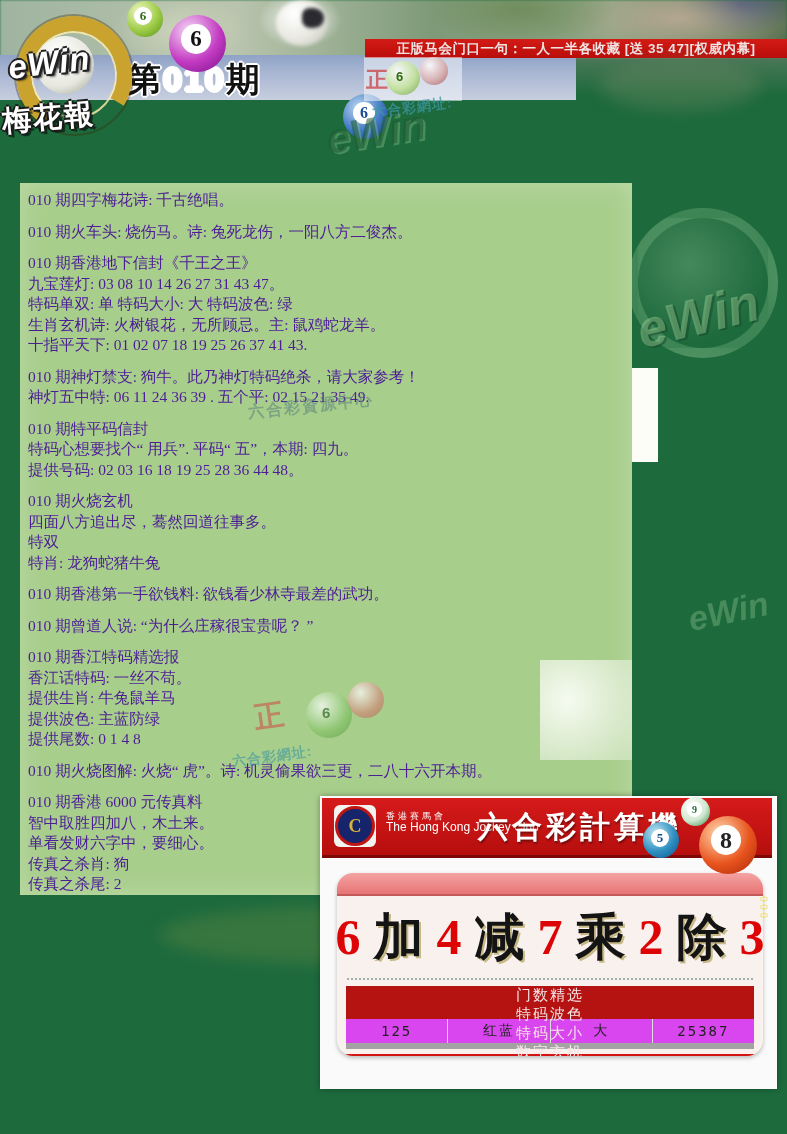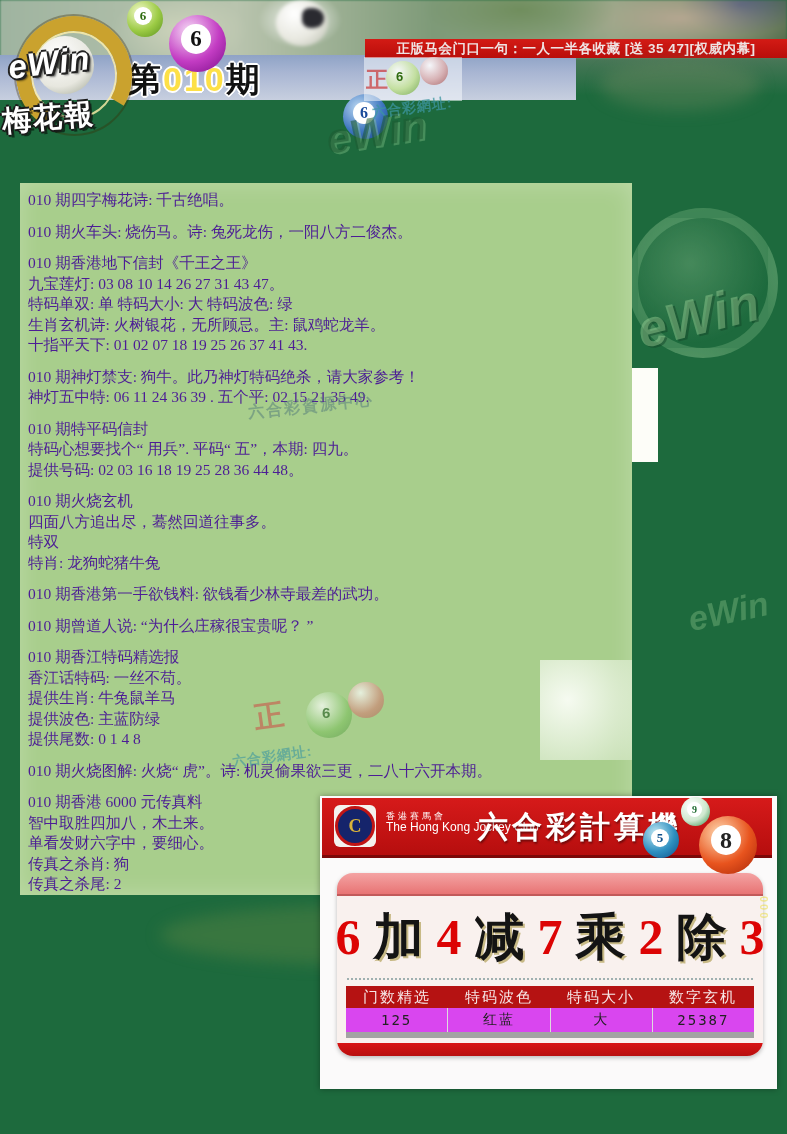--- a/index.html
+++ b/index.html
@@ -22,21 +22,21 @@
     background:#2a2a30;border-radius:40% 60% 55% 45%;}
   
   #title-band{position:absolute;left:0;top:55px;width:576px;height:45px;
     background:linear-gradient(180deg,#8fa3c6 0%,#a9b6d3 40%,#c7cfdf 100%);}
   #green-cover-right{position:absolute;left:576px;top:58px;width:211px;height:44px;
     background:linear-gradient(180deg,rgba(110,130,110,.55), rgba(29,106,61,1) 85%);}
   #issue-title{position:absolute;left:127px;top:57px;font-weight:900;font-size:34px;
     letter-spacing:2px;font-family:"Liberation Sans",sans-serif;}
   .outl-dark{color:#111;text-shadow:-2px 0 0 #fff,2px 0 0 #fff,0 -2px 0 #fff,0 2px 0 #fff,
      -1px -1px 0 #fff,1px 1px 0 #fff,1px -1px 0 #fff,-1px 1px 0 #fff;}
-  .outl-red{color:#fde047;text-shadow:-2px 0 0 #fff,2px 0 0 #fff,0 -2px 0 #fff,0 2px 0 #fff,
+  .outl-red{color:#ffffff;text-shadow:-2px 0 0 #fff,2px 0 0 #fff,0 -2px 0 #fff,0 2px 0 #fff,
      -1px -1px 0 #fff,1px 1px 0 #fff,1px -1px 0 #fff,-1px 1px 0 #fff;}
   
   #ad-banner{position:absolute;left:365px;top:39px;width:422px;height:19px;background:
      linear-gradient(180deg,#d31b15,#b90d0a);display:flex;align-items:center;justify-content:center;}
   #ad-banner span{color:#efe3e3;font-size:13.5px;font-weight:bold;letter-spacing:.5px;white-space:nowrap;}
   
   .ball{position:absolute;border-radius:50%;}
   .ball .face{position:absolute;border-radius:50%;background:#fff;display:flex;align-items:center;
      justify-content:center;font-weight:900;font-family:"Liberation Serif",serif;}
   #ball-green{left:127px;top:1px;width:36px;height:36px;
@@ -143,21 +143,21 @@
   
   #tablet{position:absolute;left:17px;top:77px;width:426px;height:183px;border-radius:16px;
      background:#f9f1ee;overflow:hidden;box-shadow:0 2px 4px rgba(0,0,0,.25);}
   #tablet-topbar{height:21px;background:linear-gradient(180deg,#f4a3a3,#e87474);
      border-bottom:2px solid #c25a5a;}
   #equation{height:82px;display:flex;align-items:center;justify-content:center;gap:13px;
      font-family:"Liberation Serif","DejaVu Serif",serif;font-weight:900;font-size:50px;}
   #equation .num{color:#dc0404;}
   #equation .op{color:#141414;text-shadow:2px 2px 0 rgba(160,140,50,.55);}
   #dotted-sep{margin:0 10px;border-top:2px dotted #9fb0b0;}
-  #calc-table-head{margin:6px 9px 0 9px;height:22px;background:#b51212;display:flex;}
+  #calc-table-head{margin:6px 9px 0 9px;height:33px;background:#b51212;display:flex;flex-direction:column;}
   #calc-table-head .cell{flex:1;display:flex;align-items:center;justify-content:center;
      color:#f6e6e6;font-size:15px;letter-spacing:2px;}
   #calc-table-vals{margin:0 9px;height:24px;background:#d946ef;display:flex;border-bottom:6px solid #a3a3a3;}
   #calc-table-vals .cell{flex:1;display:flex;align-items:center;justify-content:center;
      color:#222;font-size:14px;letter-spacing:2px;border-right:1px solid #ddd;
      font-family:"DejaVu Sans Mono",monospace;}
   #calc-table-vals .cell:last-child{border-right:none;}
   #tablet-footer{margin-top:5px;height:23px;background:linear-gradient(180deg,#d81414,#9e0a0a);
      border-radius:0 0 16px 16px;}
 </style>

